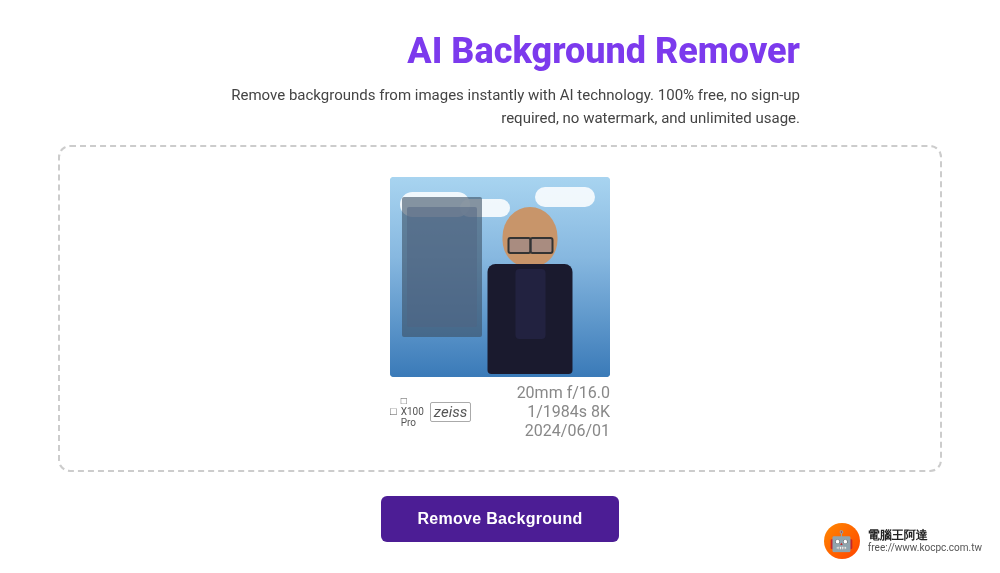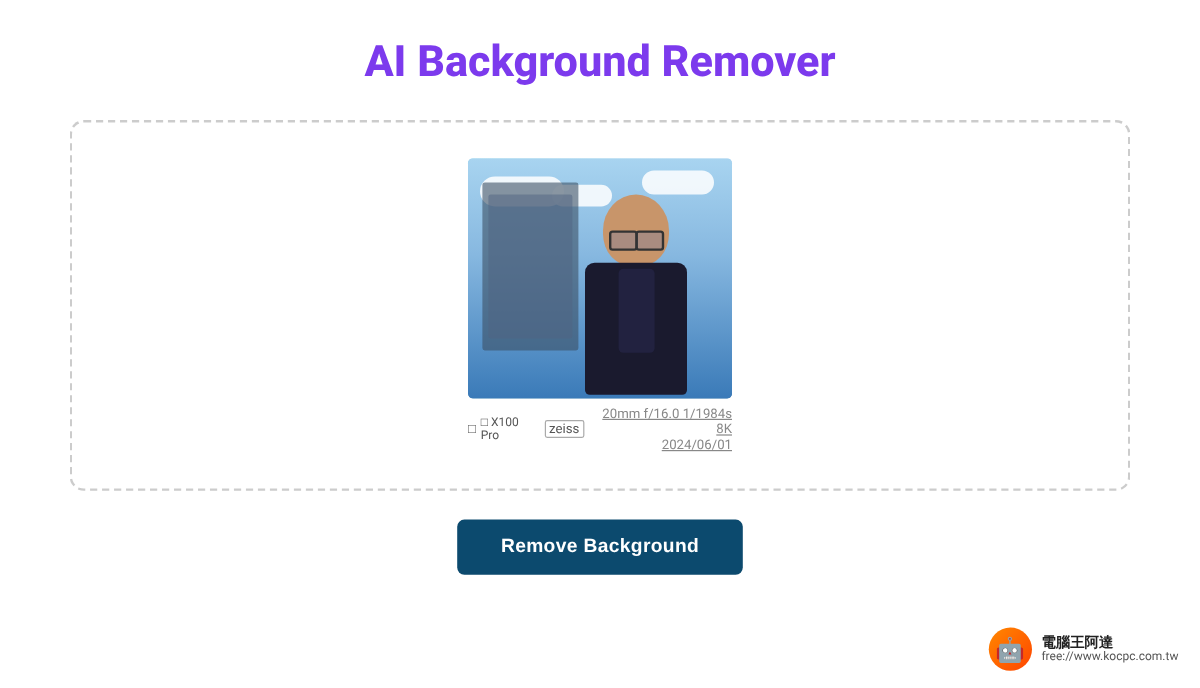--- a/index.html
+++ b/index.html
@@ -195,32 +195,31 @@
 
     .image-meta-left {
       display: flex;
       align-items: center;
       gap: 4px;
       font-size: 10px;
       color: #555;
     }
 
     .image-meta-right {
-      font-size: 11px;
+      font-size: 16px;
       color: #888;
       text-align: right;
-      text-decoration: underline;
     }
 
     .camera-icon-small {
       font-size: 11px;
     }
 
     .remove-bg-button {
-      background: #0c4a6e;
+      background: #4c1d95;
       color: #fff;
       border: none;
       border-radius: 6px;
       padding: 14px 36px;
       font-size: 16px;
       font-weight: 600;
       cursor: pointer;
       letter-spacing: 0.3px;
       transition: background 0.2s;
     }
@@ -269,20 +268,21 @@
     .watermark-url {
       font-size: 10px;
       color: #555;
     }
   </style>
 </head>
 <body>
 
 <div class="header-section">
   <h1 class="page-title">AI Background Remover</h1>
+  <p class="page-subtitle">Remove backgrounds from images instantly with AI technology. 100% free, no sign-up required, no watermark, and unlimited usage.</p>
 </div>
 
 <div class="upload-area">
   <div class="image-preview-wrapper">
     <div class="image-preview">
       <div class="photo-bg">
 
         <div class="cloud cloud-1"></div>
         <div class="cloud cloud-2"></div>
         <div class="cloud cloud-3"></div>
@@ -294,21 +294,21 @@
             <div class="person-glasses"></div>
           </div>
           <div class="person-body"></div>
         </div>
       </div>
     </div>
     <div class="image-meta">
       <div class="image-meta-left">
         <span class="camera-icon-small">□</span>
         <span>□ X100 Pro</span>
-        <span style="font-size:11px;border:1px solid #aaa;padding:0 3px;border-radius:2px;">zeiss</span>
+        <span style="font-style:italic;font-size:15px;border:1px solid #aaa;padding:0 3px;border-radius:2px;">zeiss</span>
       </div>
       <div class="image-meta-right">
         <div>20mm f/16.0 1/1984s 8K</div>
         <div>2024/06/01</div>
       </div>
     </div>
   </div>
 </div>
 
 <button class="remove-bg-button">Remove Background</button>

